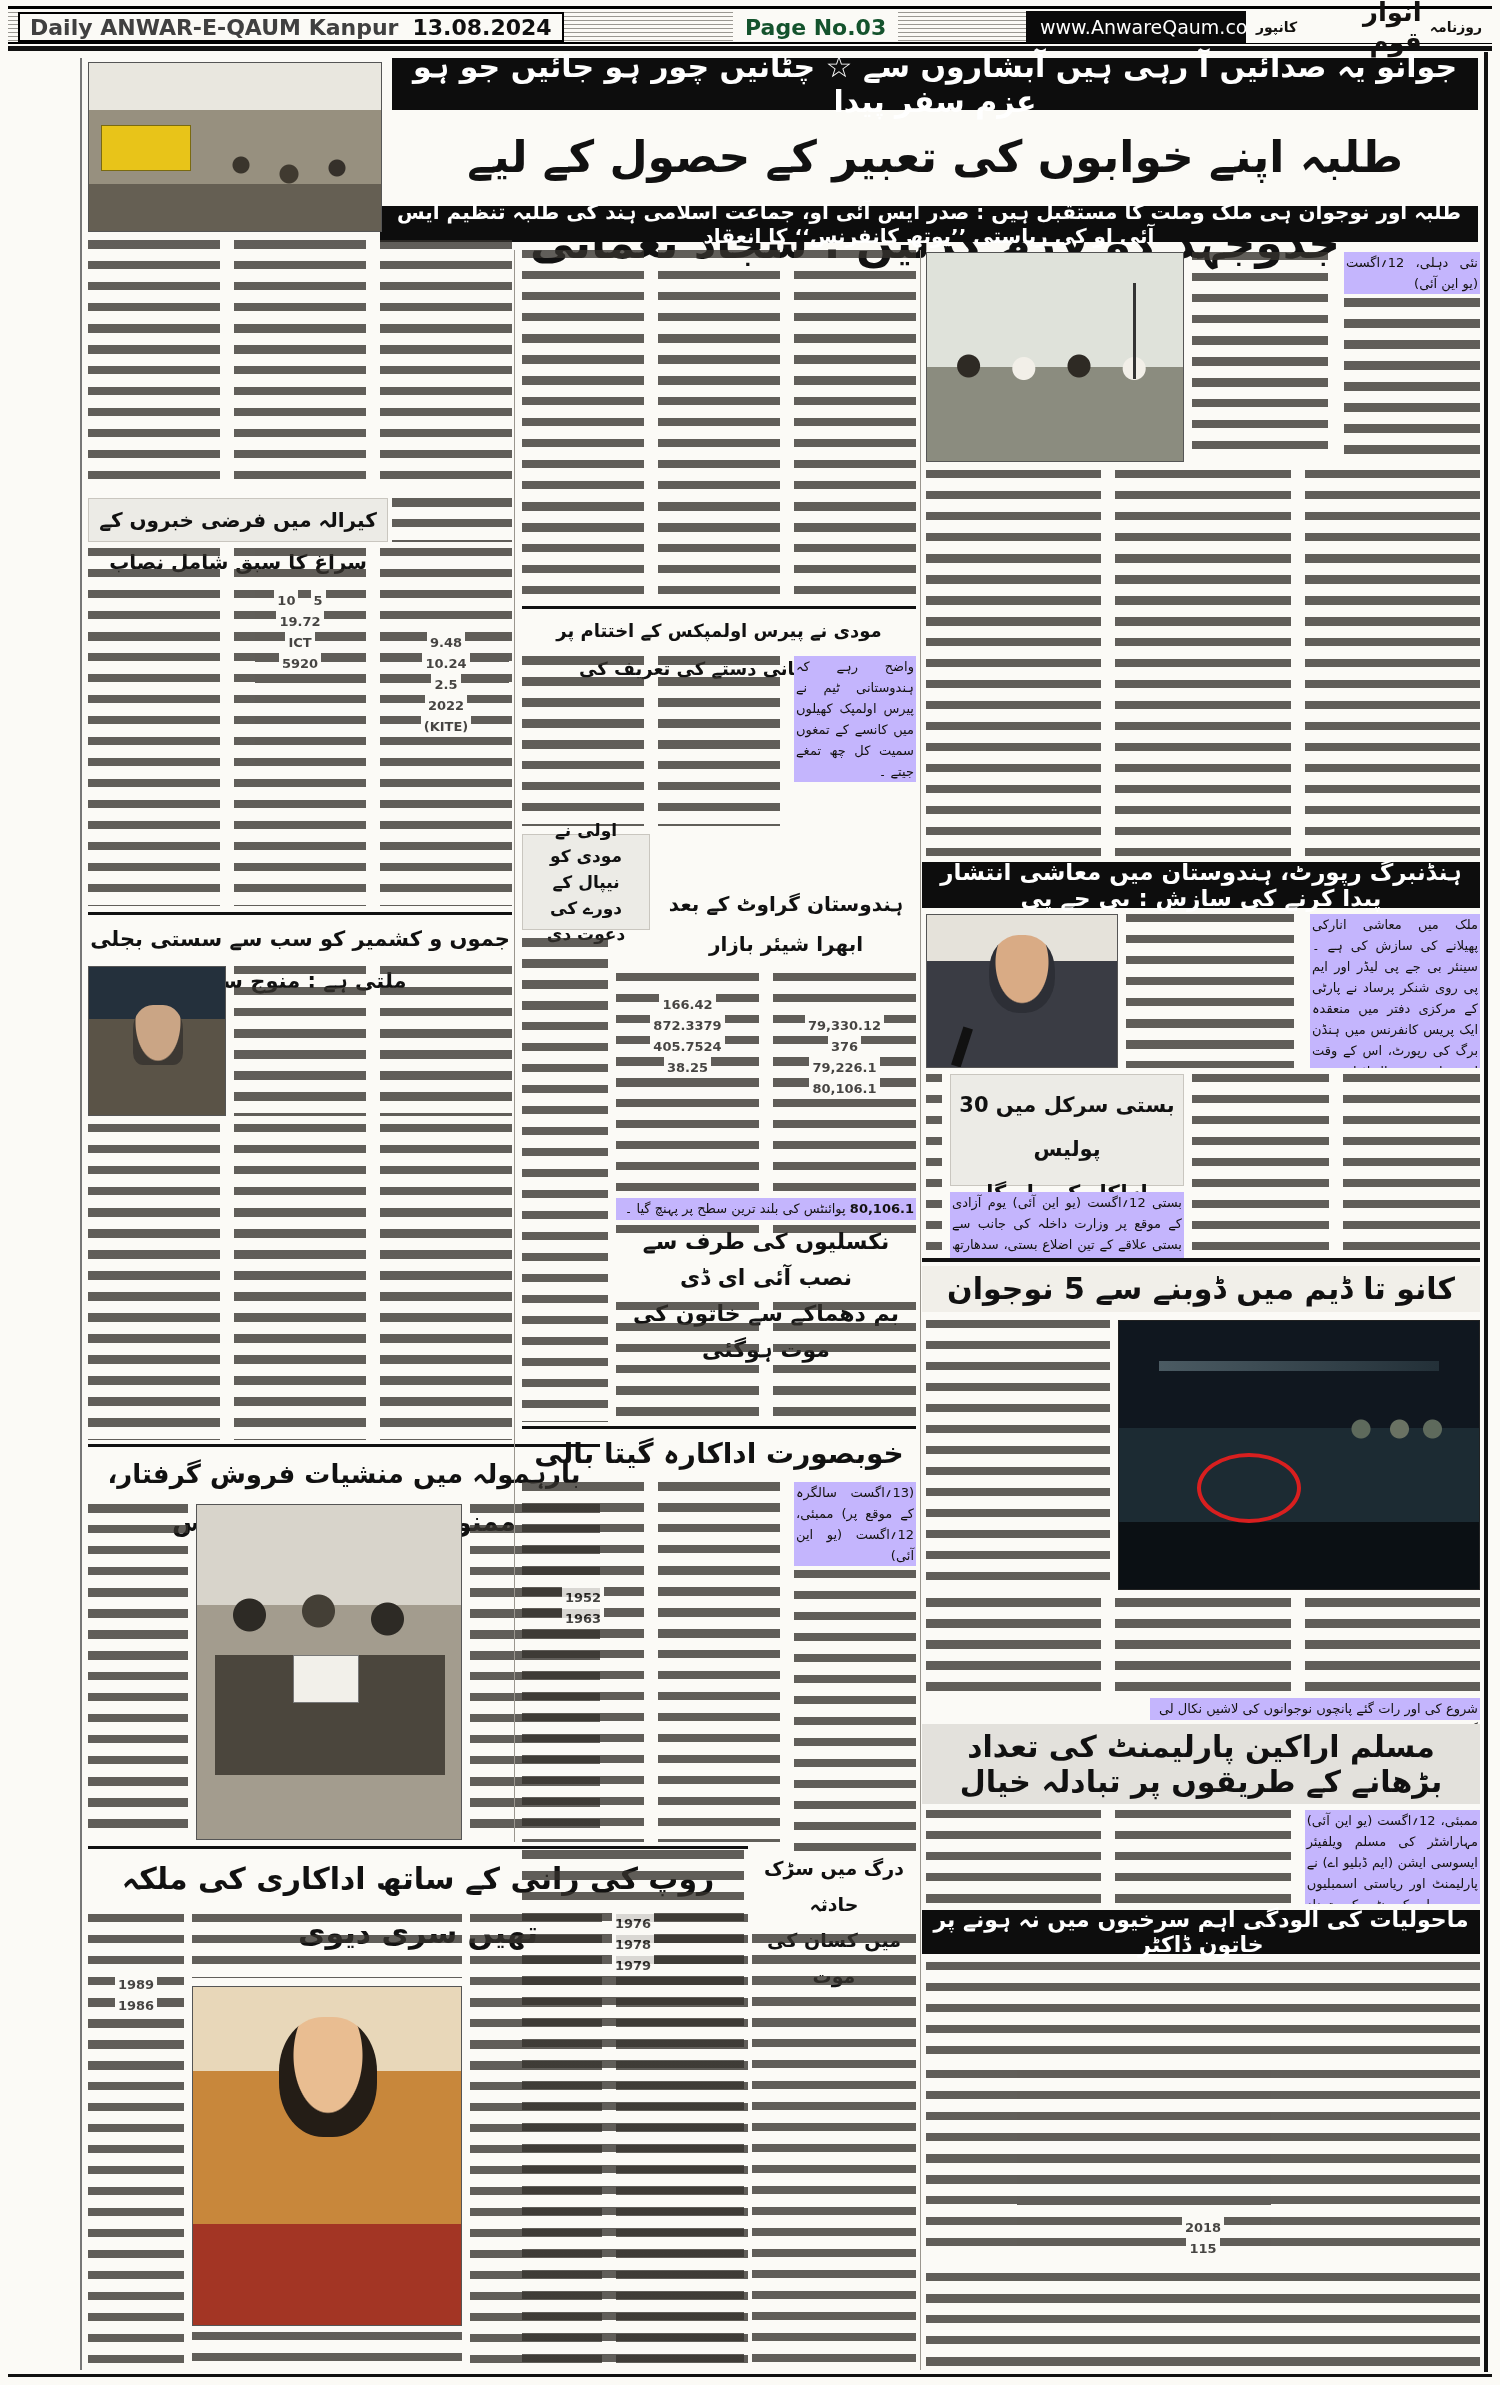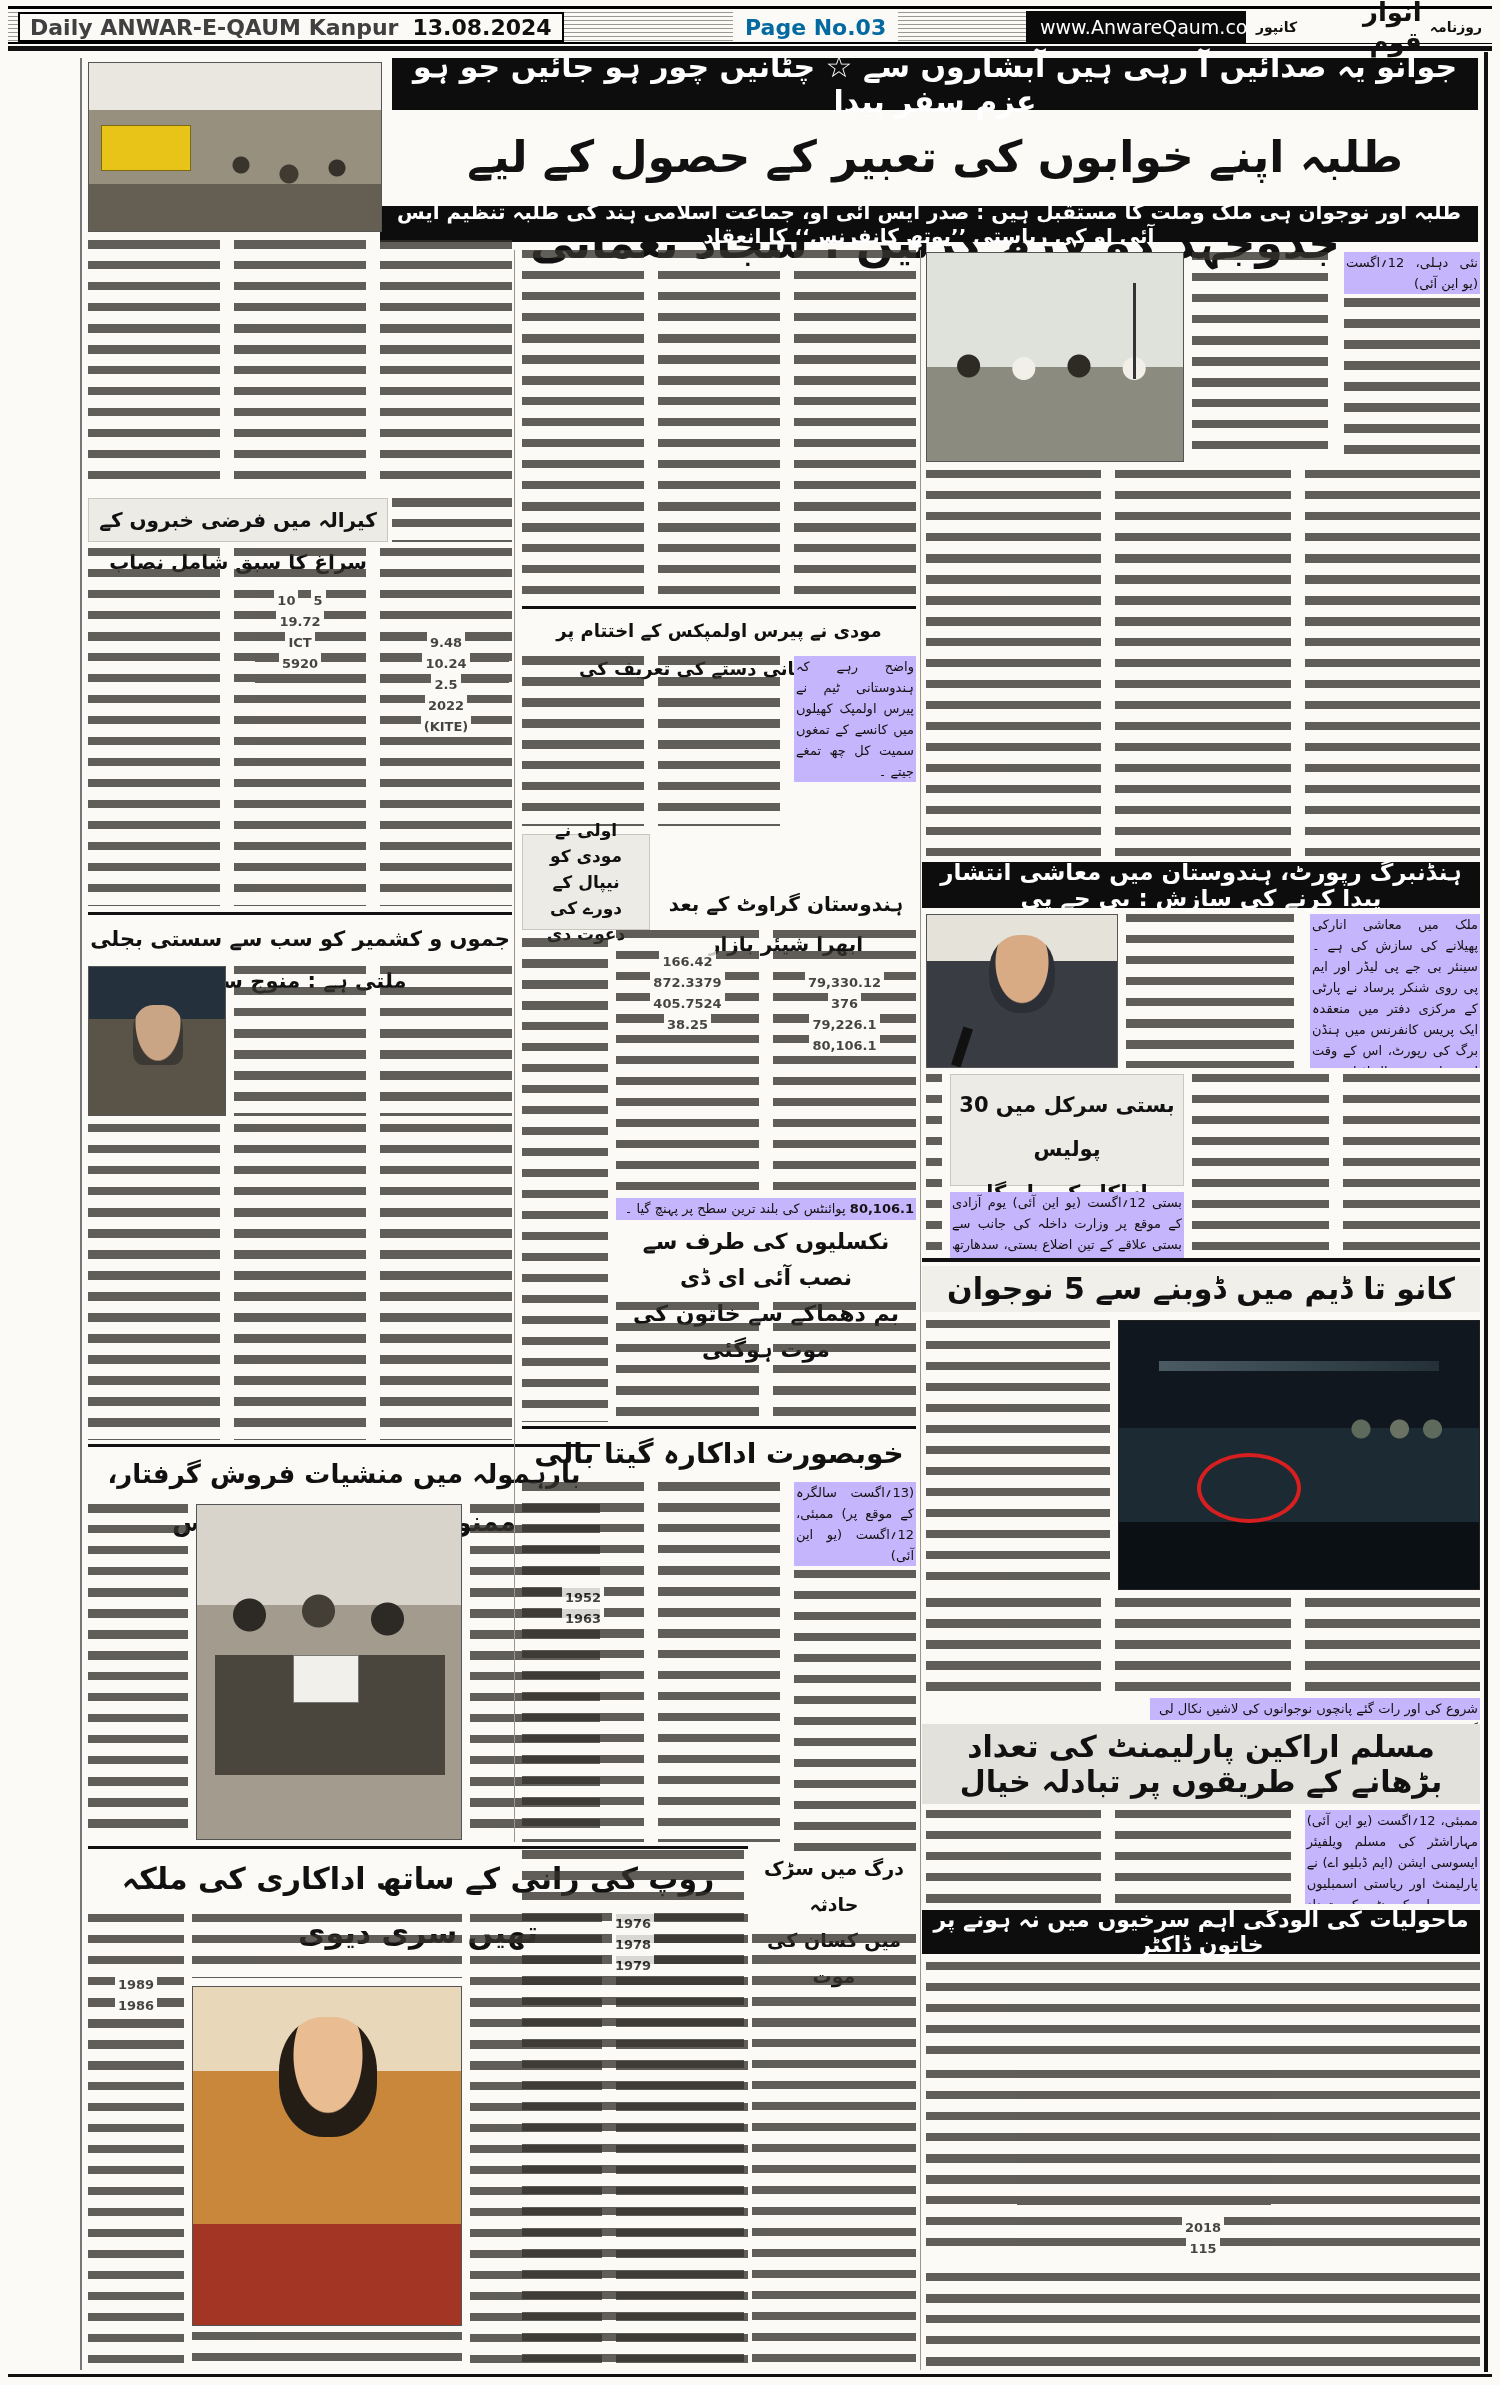--- a/index.html
+++ b/index.html
@@ -30,21 +30,21 @@
 <body>
 
 <div class="page">
 
   <div class="abs hdr" style="left:8px;top:6px;width:1484px;height:38px;">
     <div class="patch abs" style="left:10px;top:3px;height:30px;padding:0 10px;border:2px solid #000;">
       <span style="font-size:22px;font-weight:bold;color:#404040;">Daily ANWAR-E-QAUM Kanpur</span>
       <span style="font-size:22px;font-weight:bold;color:#111;margin-left:14px;">13.08.2024</span>
     </div>
     <div class="patch abs" style="left:725px;top:3px;height:30px;padding:0 12px;">
-      <span style="font-size:22px;font-weight:bold;color:#0369a1;">Page No.03</span>
+      <span style="font-size:22px;font-weight:bold;color:#14532d;">Page No.03</span>
     </div>
     <div class="abs" style="left:1018px;top:2px;height:32px;padding:0 14px;background:#0a0a0a;display:flex;align-items:center;">
       <span style="font-size:19px;color:#fff;">www.AnwareQaum.com</span>
     </div>
     <div class="patch abs urdu" style="left:1238px;top:2px;height:32px;padding:0 10px;gap:8px;">
       <span style="font-size:14px;font-weight:bold;">روزنامہ</span>
       <span style="font-size:26px;font-weight:bold;letter-spacing:-1px;">انوار قوم</span>
       <span style="font-size:14px;font-weight:bold;">کانپور</span>
     </div>
   </div>
@@ -169,21 +169,21 @@
   </div>
 
   <div class="abs box-hl urdu hl" style="left:522px;top:834px;width:128px;height:96px;font-size:17px;line-height:26px;display:flex;align-items:center;justify-content:center;padding:20px;">
     <span>اولی نے مودی کو نیپال کے دورے کی دعوت دی</span>
   </div>
   <div class="abs ft" style="left:522px;top:938px;width:86px;height:484px;"></div>
 
   <div class="abs urdu hl" style="left:656px;top:884px;width:260px;height:40px;font-size:20px;line-height:40px;">
     <span>ہندوستان گراوٹ کے بعد ابھرا شیئر بازار</span>
   </div>
-  <div class="abs cols" style="left:616px;top:930px;width:300px;height:264px;">
+  <div class="abs cols" style="left:616px;top:973px;width:300px;height:264px;">
     <div class="ft">
       <div class="numwrap urdu" style="padding-top:21px;">
         <span class="num">166.42</span><br>
         <span class="num">872.3379</span><br>
         <span class="num">405.7524</span><br>
         <span class="num">38.25</span>
       </div>
     </div>
     <div class="ft">
       <div class="numwrap urdu" style="padding-top:42px;">

